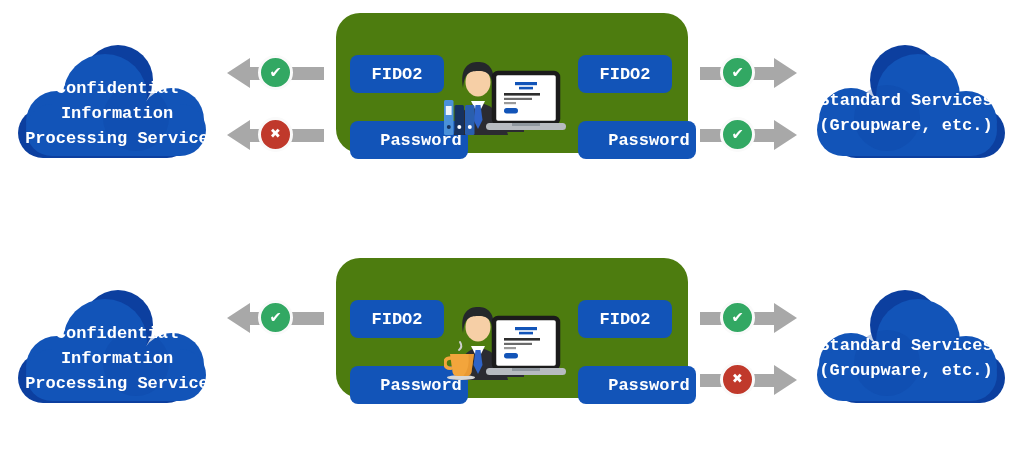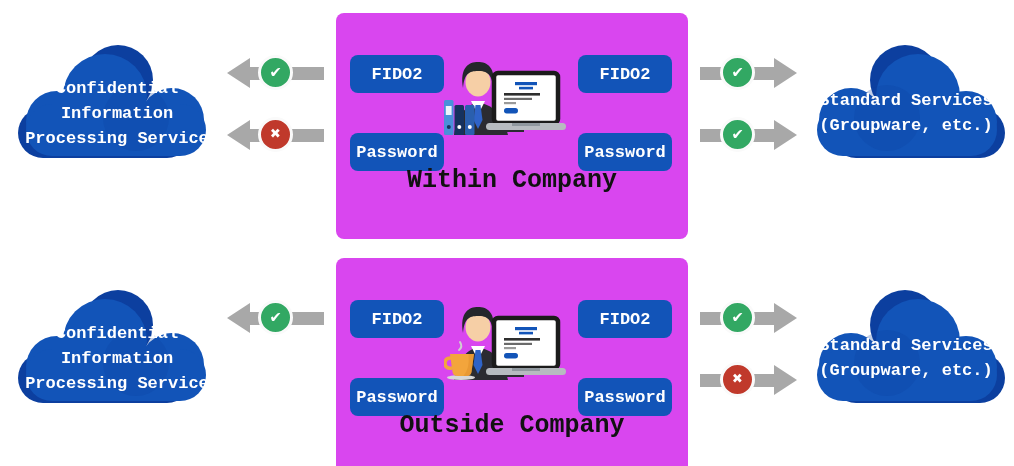--- a/index.html
+++ b/index.html
@@ -16,32 +16,32 @@
     display:flex;flex-direction:column;align-items:center;justify-content:center;
     padding-top:20px;box-sizing:border-box;
     color:#ffffff;font-weight:bold;font-size:17px;line-height:25px;text-align:center;
   }
   .cloud.tl{left:12px;top:42px;}
   .cloud.tr{left:801px;top:42px;}
   .cloud.bl{left:12px;top:287px;}
   .cloud.br{left:801px;top:287px;}
   
   .panel{
-    position:absolute;left:336px;width:352px;height:226px;
-    background:#d946ef;border-radius:8px;
+    position:absolute;left:336px;width:352px;height:140px;
+    background:#4d7c0f;border-radius:24px;
   }
   .panel.p1{top:13px;}
   .panel.p2{top:258px;}
   .btn{
     position:absolute;width:94px;height:38px;background:#1254b8;border-radius:8px;
     color:#ffffff;font-weight:bold;font-size:17px;
     display:flex;align-items:center;justify-content:center;
   }
   .btn.l{left:14px;} .btn.r{left:242px;}
-  .btn.t{top:42px;}  .btn.b{top:120px;}
+  .btn.t{top:42px;}  .btn.b{top:108px;padding-left:24px;}
   .panel-label{
     position:absolute;left:0;right:0;top:153px;text-align:center;
     font-size:25px;font-weight:bold;color:#111111;
   }
   .person{position:absolute;left:108px;top:48px;width:128px;height:74px;}
   
   .arrow{position:absolute;width:97px;height:30px;}
   .arrow .bar{position:absolute;top:9px;height:13px;background:#a8a8a8;}
   .arrow.left  .bar{left:20px;right:0;}
   .arrow.right .bar{left:0;right:20px;}
@@ -146,21 +146,20 @@
 
   <div class="panel p1">
     <div class="btn l t">FIDO2</div>
     <div class="btn l b">Password</div>
     <div class="btn r t">FIDO2</div>
     <div class="btn r b">Password</div>
     <svg class="person" viewBox="0 0 128 74">
       <use href="#person-laptop"></use>
       <use href="#binders"></use>
     </svg>
-    <div class="panel-label">Within Company</div>
   </div>
 
   <div class="arrow right a3">
     <div class="bar"></div>
     <div class="head"></div>
     <span class="badge" data-status="allowed"></span>
   </div>
   <div class="arrow right a4">
     <div class="bar"></div>
     <div class="head"></div>
@@ -196,21 +195,20 @@
 
   <div class="panel p2">
     <div class="btn l t">FIDO2</div>
     <div class="btn l b">Password</div>
     <div class="btn r t">FIDO2</div>
     <div class="btn r b">Password</div>
     <svg class="person" viewBox="0 0 128 74">
       <use href="#person-laptop"></use>
       <use href="#coffee"></use>
     </svg>
-    <div class="panel-label">Outside Company</div>
   </div>
 
   <div class="arrow right a6">
     <div class="bar"></div>
     <div class="head"></div>
     <span class="badge" data-status="allowed"></span>
   </div>
   <div class="arrow right a7">
     <div class="bar"></div>
     <div class="head"></div>

